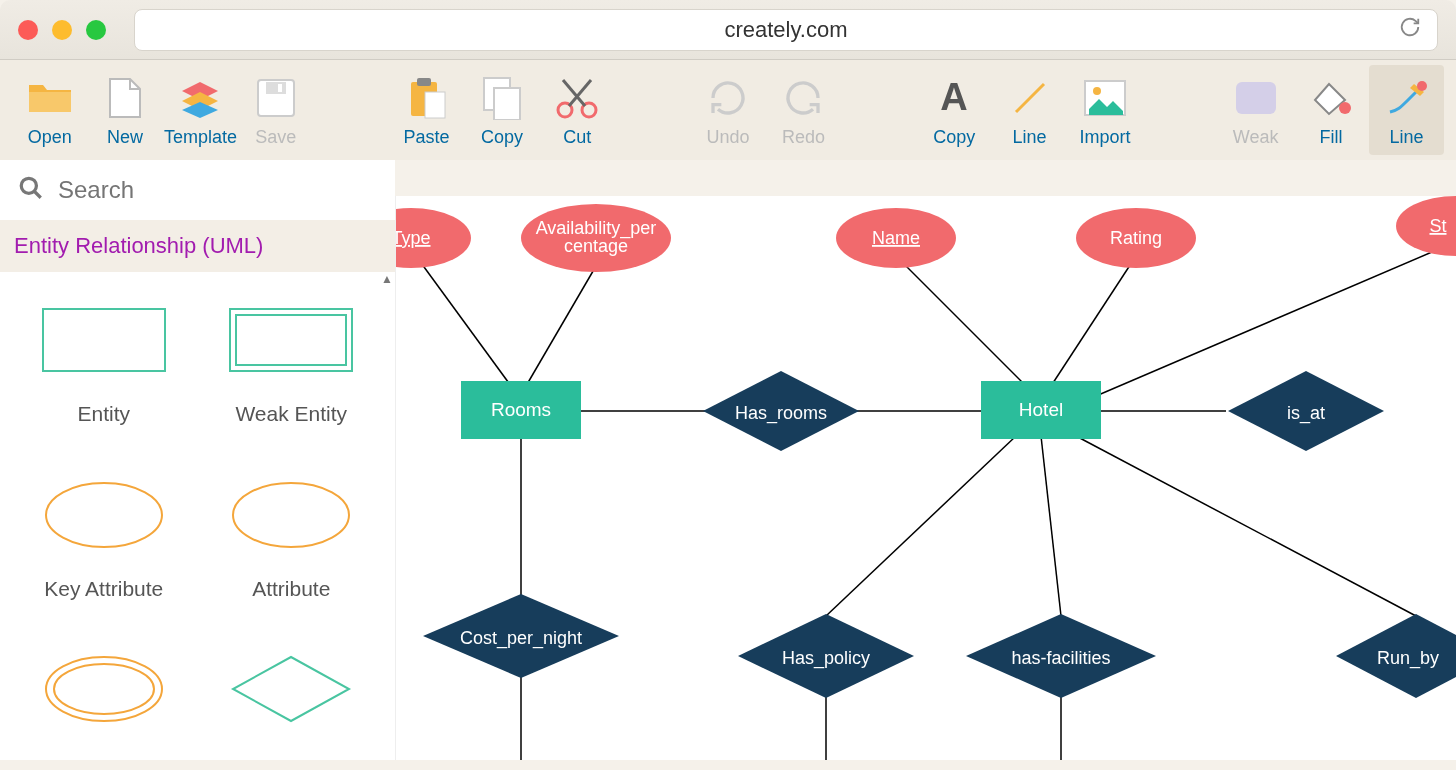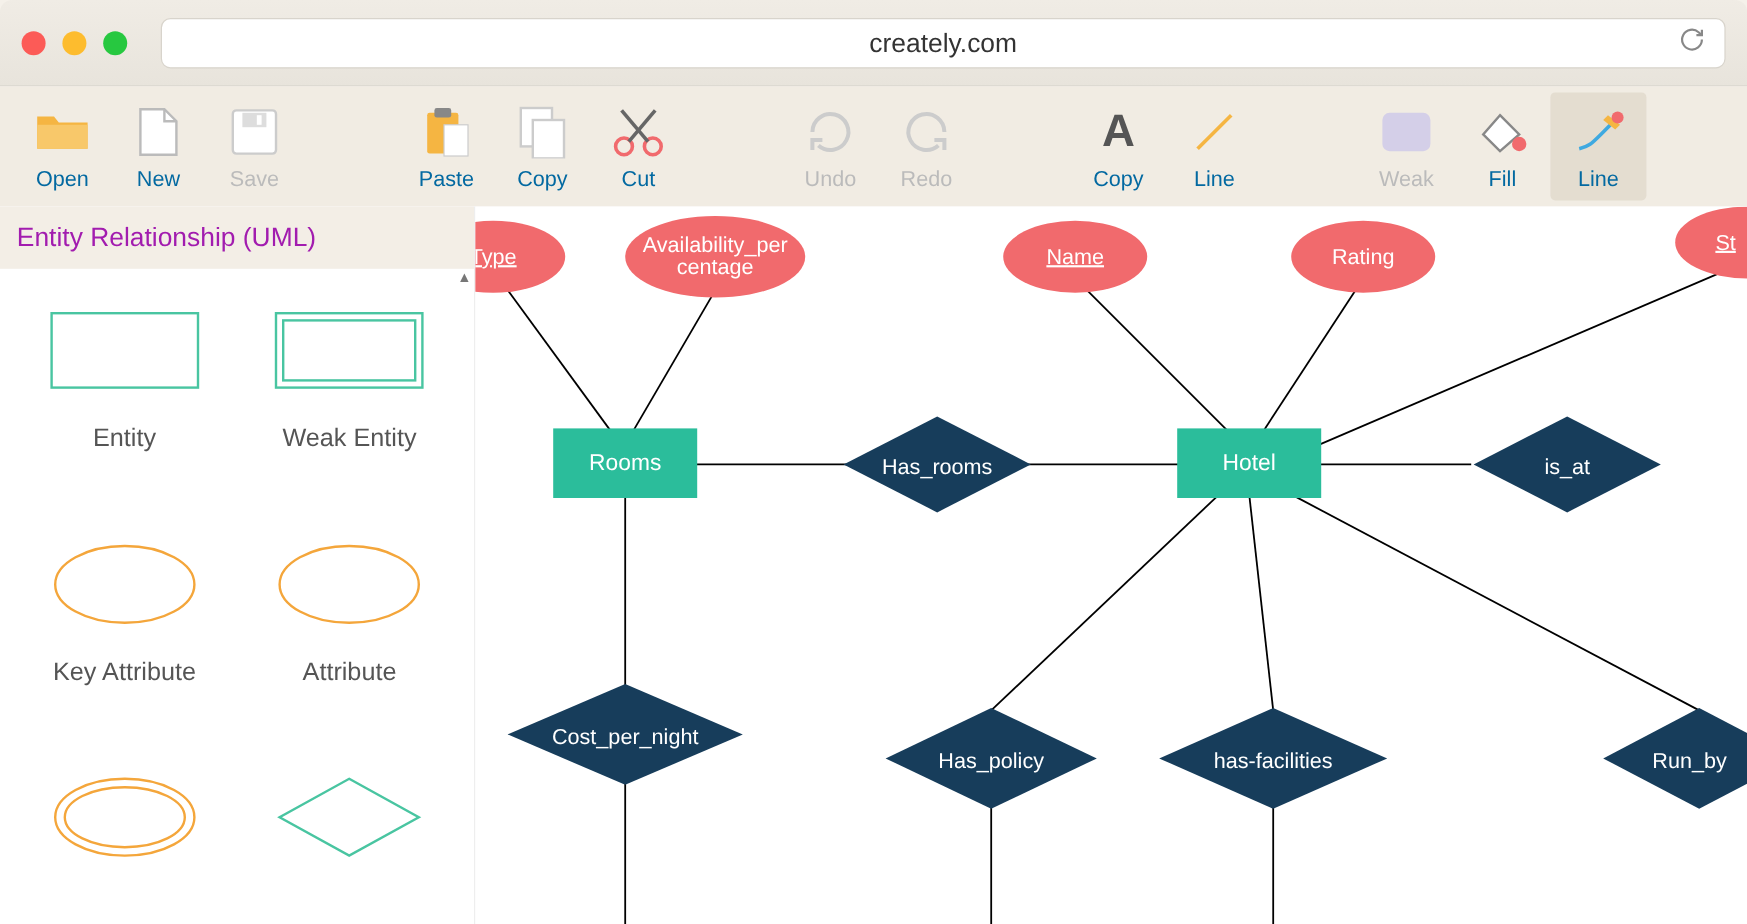--- a/index.html
+++ b/index.html
@@ -1,18 +1,18 @@
 <!DOCTYPE html>
 <html><head>
 <meta charset="utf-8">
 <style>
 * { margin: 0; padding: 0; box-sizing: border-box; }
 body { font-family: -apple-system, BlinkMacSystemFont, "Segoe UI", sans-serif; width: 1456px; height: 770px; overflow: hidden; background: #f5f1ea; }
 
-.browser-chrome { height: 72px; background: linear-gradient(#f0ece5, #e8e4dc); border-bottom: 1px solid #d0ccc4; display: flex; align-items: center; padding: 0 18px; border-radius: 10px 10px 0 0; }
+.browser-chrome { height: 60px; background: linear-gradient(#f0ece5, #e8e4dc); border-bottom: 1px solid #d0ccc4; display: flex; align-items: center; padding: 0 18px; border-radius: 10px 10px 0 0; }
 .traffic-lights { display: flex; gap: 14px; margin-right: 28px; }
 .dot { width: 20px; height: 20px; border-radius: 50%; }
 .dot.red { background: #fc5b57; }
 .dot.yellow { background: #fdbc2e; }
 .dot.green { background: #27c840; }
 .url-bar { flex: 1; height: 42px; background: #fff; border: 1px solid #d8d4cc; border-radius: 8px; display: flex; align-items: center; justify-content: center; position: relative; }
 .url-text { color: #333; font-size: 22px; font-weight: 500; }
 .reload-icon { position: absolute; right: 16px; color: #999; font-size: 20px; }
 
 .toolbar { height: 100px; background: #f1ece3; display: flex; align-items: center; padding: 0 12px; gap: 0; }
@@ -28,21 +28,21 @@
 .search-row { height: 60px; display: flex; align-items: center; padding: 0 18px; background: #fff; }
 .search-row .si { color: #777; margin-right: 14px; }
 .search-row input { border: none; outline: none; font-size: 24px; color: #b8b2a8; width: 100%; background: transparent; }
 .panel-title { height: 52px; background: #f3eee6; display: flex; align-items: center; padding: 0 14px; font-size: 22px; color: #a21caf; }
 .shape-grid { flex: 1; overflow-y: auto; padding: 30px 10px 0 10px; display: grid; grid-template-columns: 1fr 1fr; gap: 18px 0; position: relative; }
 .shape-cell { display: flex; flex-direction: column; align-items: center; cursor: pointer; }
 .shape-preview { width: 140px; height: 76px; display: flex; align-items: center; justify-content: center; }
 .shape-label { margin-top: 24px; font-size: 21px; color: #555; }
 .scroll-arrow { position: absolute; right: 2px; top: 0; color: #777; font-size: 12px; }
 
-.canvas { flex: 1; background: #fff; position: relative; overflow: hidden; border-left: 1px solid #eee; }
+.canvas { flex: 1; background: #fff; position: relative; overflow: hidden; border-left: 1px solid #eee; margin-top: 36px; }
 .er-svg { position: absolute; left: 0; top: 0; }
 .entity-rect { fill: #2bbd9b; }
 .entity-text { fill: #fff; font-size: 19px; text-anchor: middle; dominant-baseline: middle; }
 .attr-ellipse { fill: #f16a6d; }
 .attr-text { fill: #fff; font-size: 18px; text-anchor: middle; }
 .attr-text.key { text-decoration: underline; }
 .rel-diamond { fill: #173d5b; }
 .rel-text { fill: #fff; font-size: 18px; text-anchor: middle; dominant-baseline: middle; }
 .edge { stroke: #000; stroke-width: 1.5; fill: none; }
 </style>
@@ -78,20 +78,30 @@
   </div>
   <div class="tool-btn">
     <div class="tool-icon">
       <svg width="34" height="42">
           <path d="M2 2h20l10 10v28H2z" fill="#fff" stroke="#bbb" stroke-width="2"></path>
           <path d="M22 2v10h10" fill="none" stroke="#bbb" stroke-width="2"></path>
         </svg>
     </div>
     <span class="tool-label">New</span>
   </div>
+  <div class="tool-btn">
+    <div class="tool-icon">
+      <svg width="46" height="40">
+          <path d="M23 4l18 9-18 9-18-9z" fill="#f16a6d"></path>
+          <path d="M23 14l18 9-18 9-18-9z" fill="#f5b542"></path>
+          <path d="M23 24l18 8-18 8-18-8z" fill="#3fa9e0"></path>
+        </svg>
+    </div>
+    <span class="tool-label">Template</span>
+  </div>
   <div class="tool-btn disabled">
     <div class="tool-icon">
       <svg width="40" height="40">
           <rect x="2" y="2" width="36" height="36" rx="3" fill="#fff" stroke="#ccc" stroke-width="2"></rect>
           <rect x="10" y="4" width="20" height="12" fill="#ddd"></rect>
           <rect x="22" y="6" width="4" height="8" fill="#fff"></rect>
         </svg>
     </div>
     <span class="tool-label">Save</span>
   </div>
@@ -155,20 +165,30 @@
     <span class="tool-label">Copy</span>
   </div>
   <div class="tool-btn">
     <div class="tool-icon">
       <svg width="40" height="40">
           <line x1="6" y1="34" x2="34" y2="6" stroke="#f5b542" stroke-width="3"></line>
         </svg>
     </div>
     <span class="tool-label">Line</span>
   </div>
+  <div class="tool-btn">
+    <div class="tool-icon">
+      <svg width="44" height="38">
+          <rect x="2" y="2" width="40" height="34" fill="#fff" stroke="#ccc" stroke-width="2"></rect>
+          <circle cx="14" cy="12" r="4" fill="#f5b542"></circle>
+          <path d="M6 30l10-10 8 8 6-6 10 10v4H6z" fill="#2bbd9b"></path>
+        </svg>
+    </div>
+    <span class="tool-label">Import</span>
+  </div>
   <div class="tool-gap"></div>
   <div class="tool-btn disabled">
     <div class="tool-icon">
       <svg width="44" height="36">
           <rect x="2" y="2" width="40" height="32" rx="6" fill="#d4cfe8"></rect>
         </svg>
     </div>
     <span class="tool-label">Weak</span>
   </div>
   <div class="tool-btn">
@@ -187,20 +207,29 @@
           <path d="M30 6l10 8-4 4-10-8z" fill="#f5b542"></path>
           <circle cx="38" cy="8" r="5" fill="#f16a6d"></circle>
         </svg>
     </div>
     <span class="tool-label">Line</span>
   </div>
 </div>
 
 <div class="app-body">
   <div class="sidebar">
+    <div class="search-row">
+      <span class="si">
+        <svg width="26" height="26" viewBox="0 0 24 24" fill="none" stroke="#777" stroke-width="3">
+            <circle cx="10" cy="10" r="7"></circle>
+            <line x1="21" y1="21" x2="15" y2="15"></line>
+          </svg>
+      </span>
+      <input type="text" placeholder="Search" style="">
+    </div>
     <div class="panel-title">Entity Relationship (UML)</div>
     <div class="shape-grid">
       <span class="scroll-arrow">▲</span>
       <div class="shape-cell">
         <div class="shape-preview">
             <svg width="130" height="70">
               <rect x="4" y="4" width="122" height="62" fill="none" stroke="#49c5a1" stroke-width="2"></rect>
             </svg>
           </div>
         <div class="shape-label">Entity</div>

